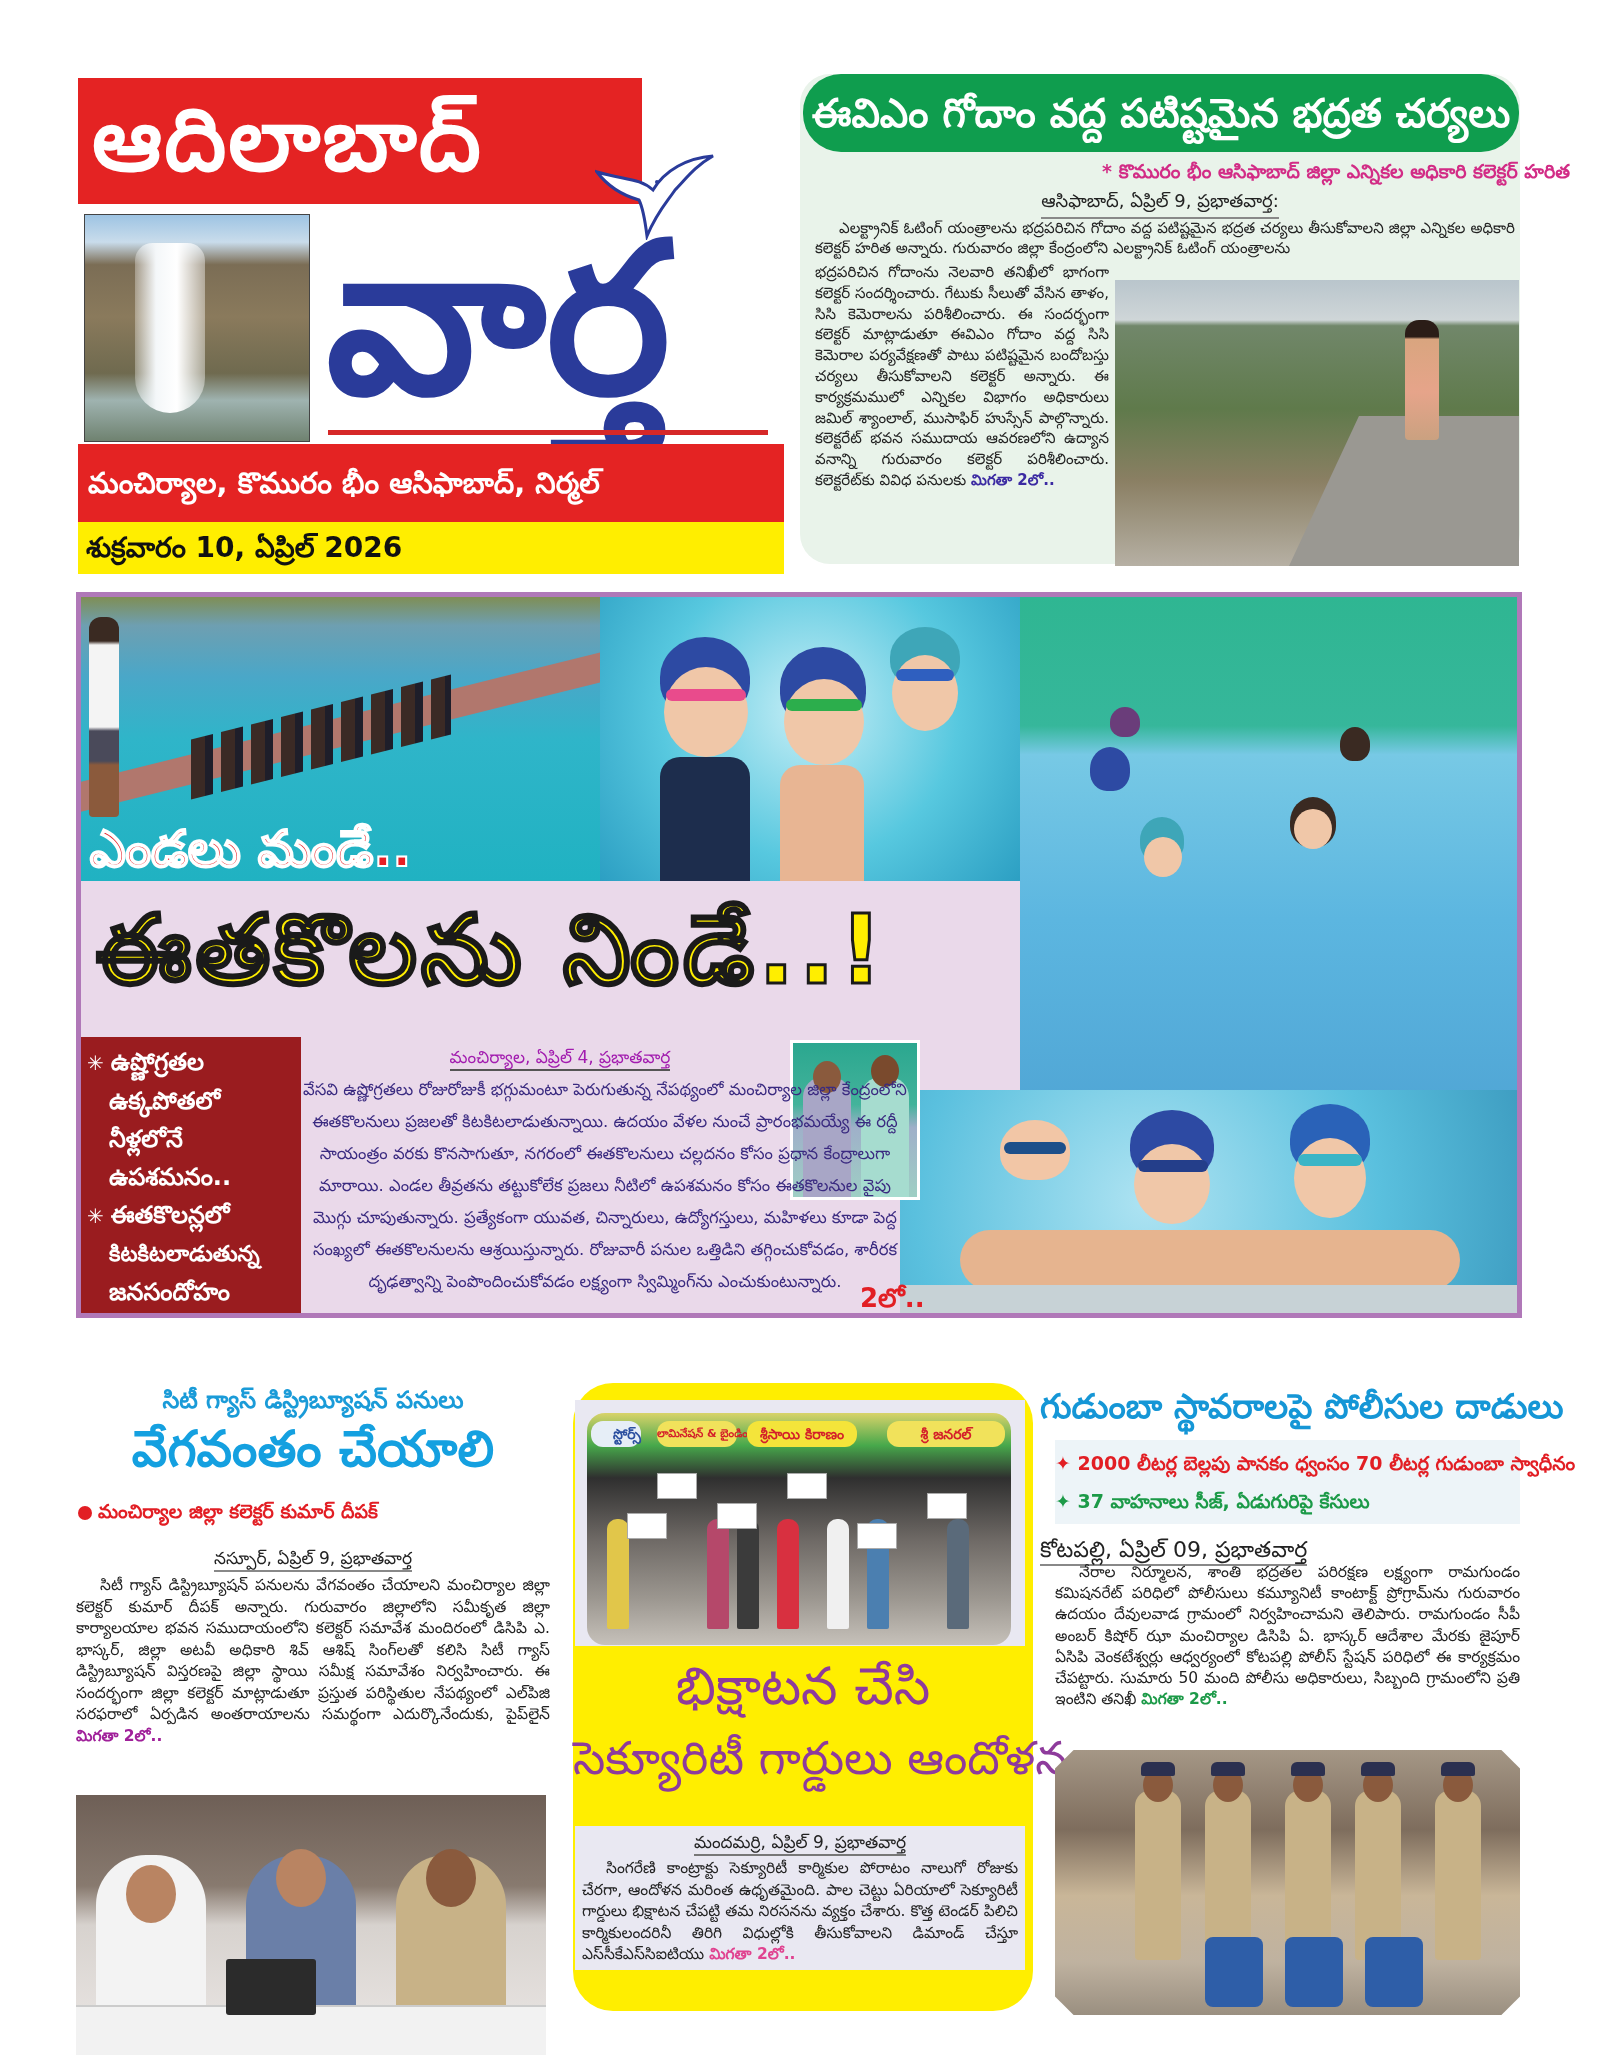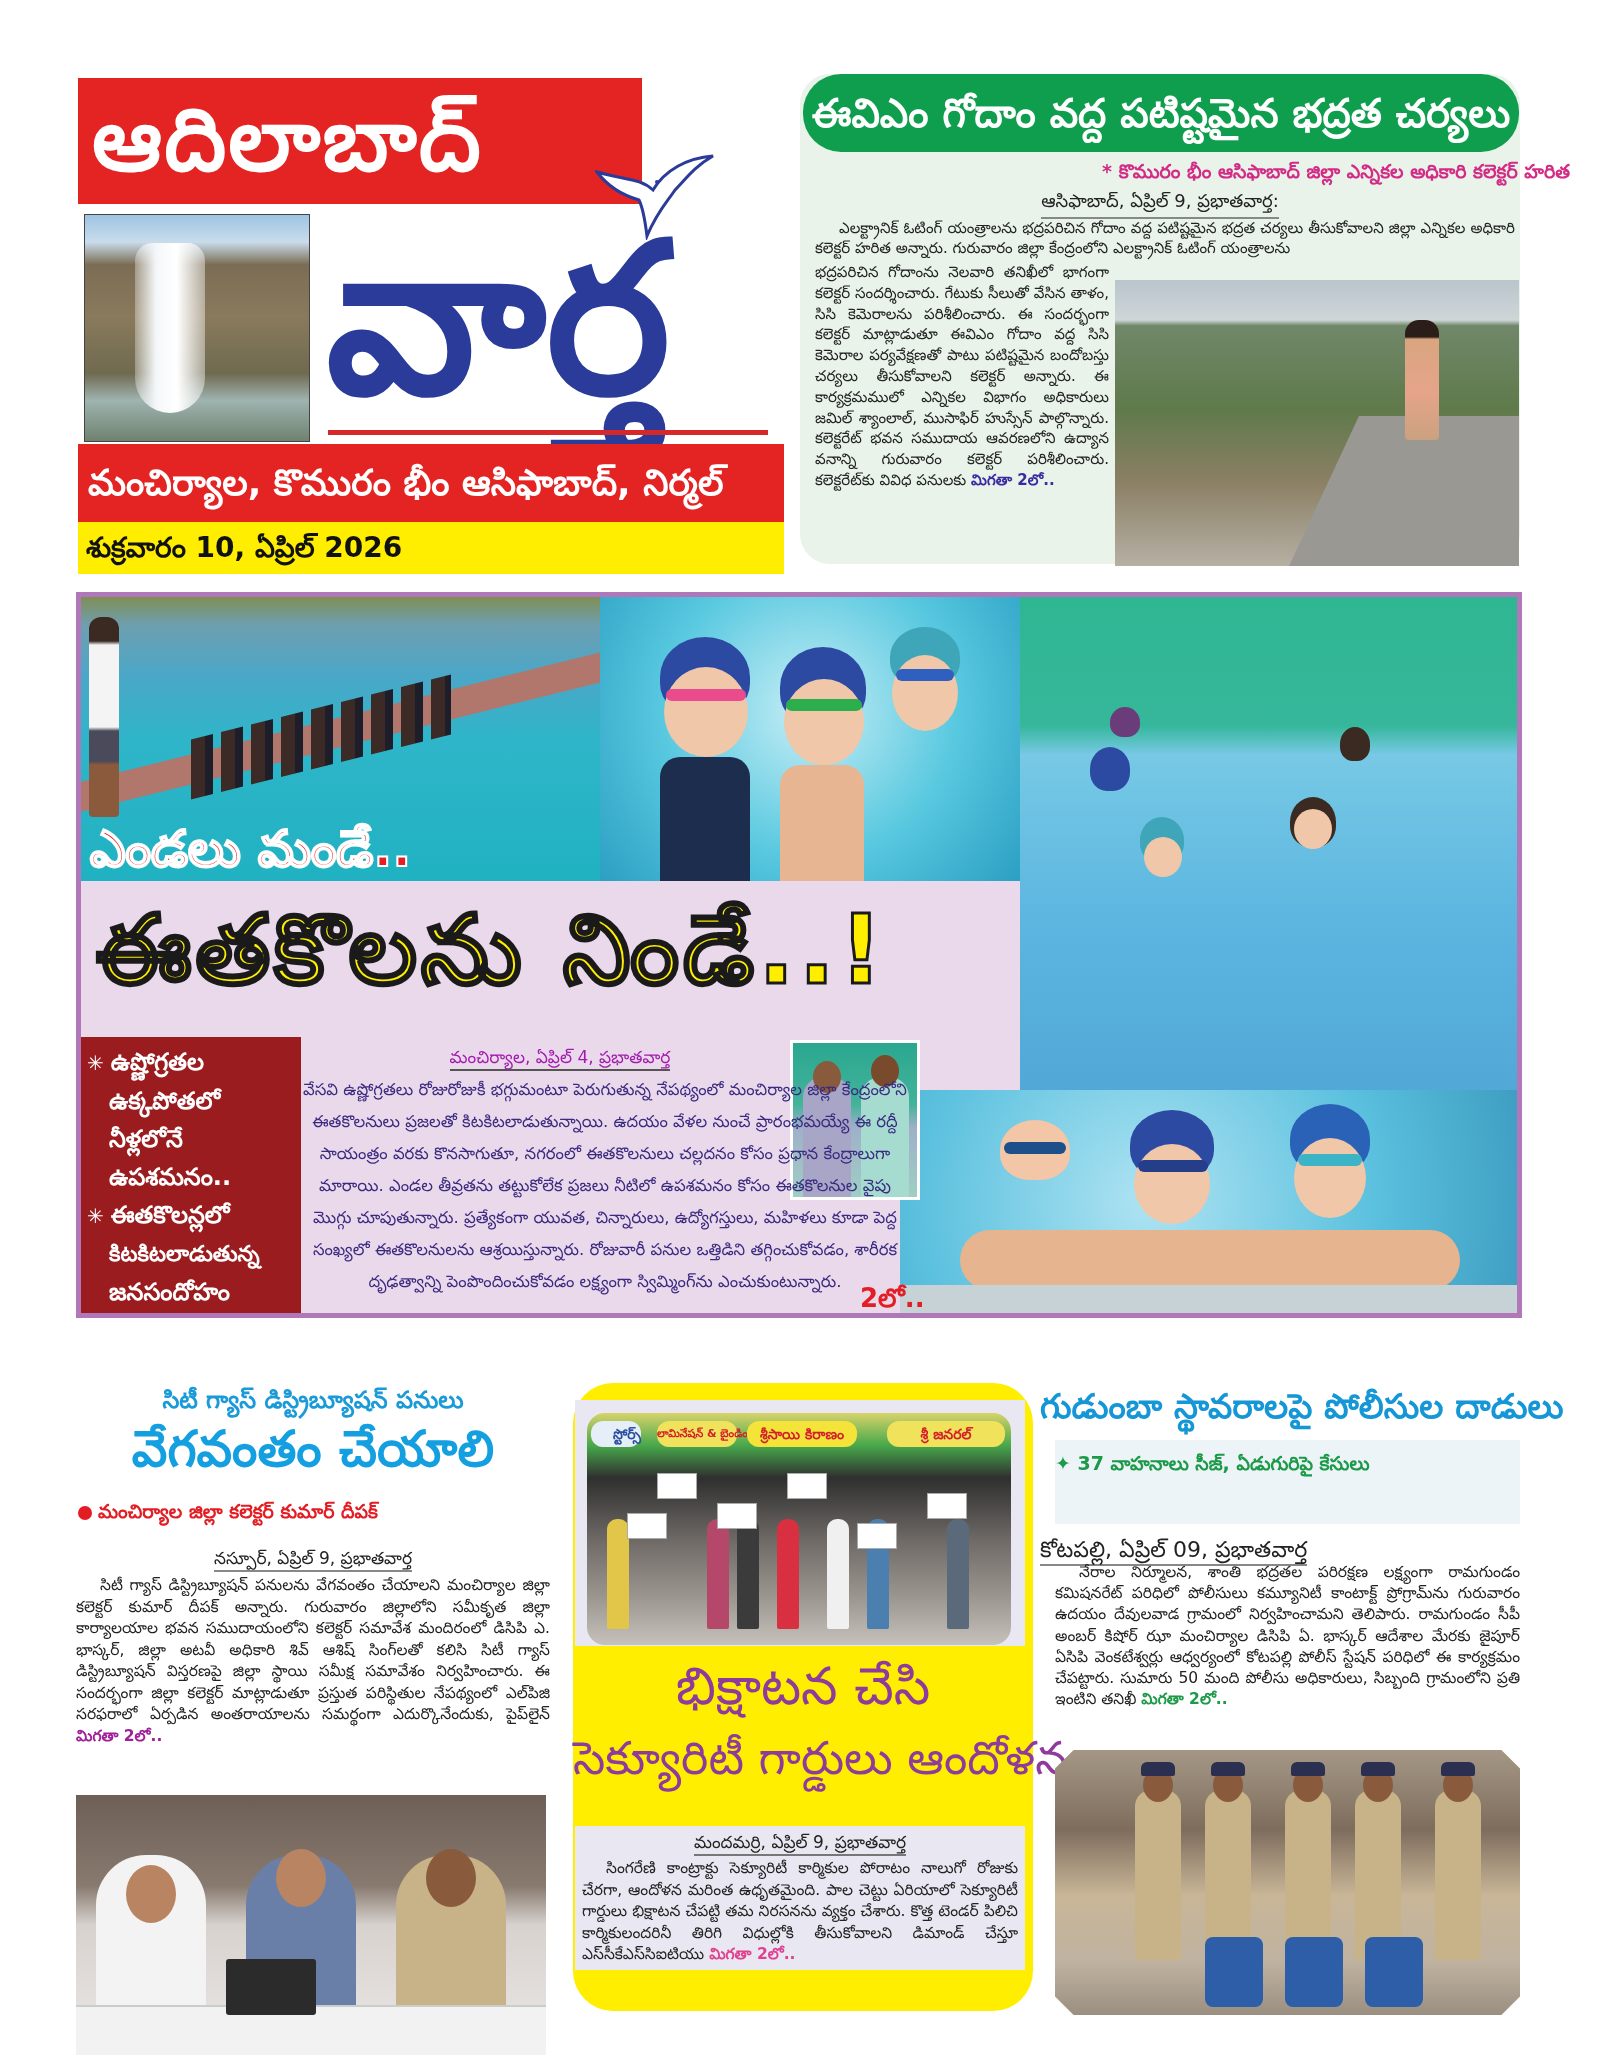--- a/index.html
+++ b/index.html
@@ -8,21 +8,21 @@
 
   
   .mast-red { left: 78px; top: 78px; width: 564px; height: 126px; background: #e42323; }
   .mast-title { left: 92px; top: 84px; font-size: 88px; font-weight: bold; color: #fff; letter-spacing: 2px; line-height: 112px; white-space: nowrap; }
   .dove { left: 595px; top: 150px; width: 120px; height: 90px; }
   .waterfall { left: 84px; top: 214px; width: 226px; height: 228px; border: 1px solid #444; overflow: hidden;
     background: linear-gradient(180deg,#9ec4e3 0%,#c9dceb 12%,#7b6d55 22%,#8a7a5c 45%,#6f6a4f 70%,#9fb3b0 82%,#6f8270 100%); }
   .waterfall .fall { position: absolute; left: 50px; top: 28px; width: 70px; height: 170px; background: linear-gradient(90deg,rgba(255,255,255,0.3),#f4f7f9 30%,#ffffff 60%,rgba(255,255,255,0.4)); border-radius: 20px 20px 40px 40px; }
   .vartha { left: 326px; top: 215px; font-size: 210px; font-weight: bold; color: #2a3b9a; line-height: 210px; white-space: nowrap; }
   .vartha-rule { left: 328px; top: 430px; width: 440px; height: 5px; background: #d62828; }
-  .district-bar { left: 78px; top: 444px; width: 706px; height: 78px; background: #e42323; color: #fff; font-size: 36px; font-weight: bold; line-height: 78px; padding-left: 10px; white-space: nowrap; }
+  .district-bar { left: 78px; top: 444px; width: 706px; height: 78px; background: #e42323; color: #fff; font-size: 29px; font-weight: bold; line-height: 78px; padding-left: 10px; white-space: nowrap; }
   .date-bar { left: 78px; top: 522px; width: 706px; height: 52px; background: #ffee00; color: #111; font-size: 28px; font-weight: bold; line-height: 52px; padding-left: 8px; }
 
   
   .evm-box { left: 800px; top: 74px; width: 720px; height: 490px; background: #e9f3ea; border-radius: 30px; }
   .evm-head { left: 803px; top: 74px; width: 716px; height: 78px; background: #0f9d4e; border-radius: 38px; color: #fff; font-size: 40px; font-weight: bold; line-height: 78px; text-align: center; white-space: nowrap; }
   .evm-sub { left: 800px; top: 160px; width: 770px; text-align: right; color: #d22c86; font-size: 19px; font-weight: bold; }
   .evm-dateline { left: 800px; top: 190px; width: 720px; text-align: center; font-size: 18px; }
   .evm-dateline span { border-bottom: 2px solid #888; padding-bottom: 6px; }
   .evm-lead { left: 815px; top: 218px; width: 700px; font-size: 15px; line-height: 20px; text-align: justify; text-indent: 24px; }
   .evm-body { left: 815px; top: 262px; width: 294px; font-size: 15px; line-height: 20.8px; text-align: justify; }
@@ -252,20 +252,21 @@
 </div>
 <div class="abs sec-text-bg"></div>
 <div class="abs sec-dateline"><span>మందమర్రి, ఏప్రిల్ 9, ప్రభాతవార్త</span></div>
 <div class="abs sec-body">
   <span>సింగరేణి కాంట్రాక్టు సెక్యూరిటీ కార్మికుల పోరాటం నాలుగో రోజుకు చేరగా, ఆందోళన మరింత ఉధృతమైంది. పాల చెట్టు ఏరియాలో సెక్యూరిటీ గార్డులు భిక్షాటన చేపట్టి తమ నిరసనను వ్యక్తం చేశారు. కొత్త టెండర్ పిలిచి కార్మికులందరినీ తిరిగి విధుల్లోకి తీసుకోవాలని డిమాండ్ చేస్తూ ఎస్‌సీకేఎస్‌సిఐటియు</span>
   <span class="more-pink">మిగతా 2లో..</span>
 </div>
 
 <div class="abs gud-title">గుడుంబా స్థావరాలపై పోలీసుల దాడులు</div>
 <div class="abs gud-bullets">
+  <div class="gud-b red">✦ 2000 లీటర్ల బెల్లపు పానకం ధ్వంసం 70 లీటర్ల గుడుంబా స్వాధీనం</div>
   <div class="gud-b green">✦ 37 వాహనాలు సీజ్, ఏడుగురిపై కేసులు</div>
 </div>
 <div class="abs gud-dateline"><span>కోటపల్లి, ఏప్రిల్ 09, ప్రభాతవార్త</span></div>
 <div class="abs gud-body">
   <span>నేరాల నిర్మూలన, శాంతి భద్రతల పరిరక్షణ లక్ష్యంగా రామగుండం కమిషనరేట్ పరిధిలో పోలీసులు కమ్యూనిటీ కాంటాక్ట్ ప్రోగ్రామ్‌ను గురువారం ఉదయం దేవులవాడ గ్రామంలో నిర్వహించామని తెలిపారు. రామగుండం సీపీ అంబర్ కిషోర్ ఝా మంచిర్యాల డిసిపి ఏ. భాస్కర్ ఆదేశాల మేరకు జైపూర్ ఏసిపి వెంకటేశ్వర్లు ఆధ్వర్యంలో కోటపల్లి పోలీస్ స్టేషన్ పరిధిలో ఈ కార్యక్రమం చేపట్టారు. సుమారు 50 మంది పోలీసు అధికారులు, సిబ్బంది గ్రామంలోని ప్రతి ఇంటిని తనిఖీ</span>
   <span class="more-green">మిగతా 2లో..</span>
 </div>
 <div class="abs gud-photo">
   <div class="cop" style="left:80px;"></div>
     <div class="cop-head" style="left:88px;"></div>

